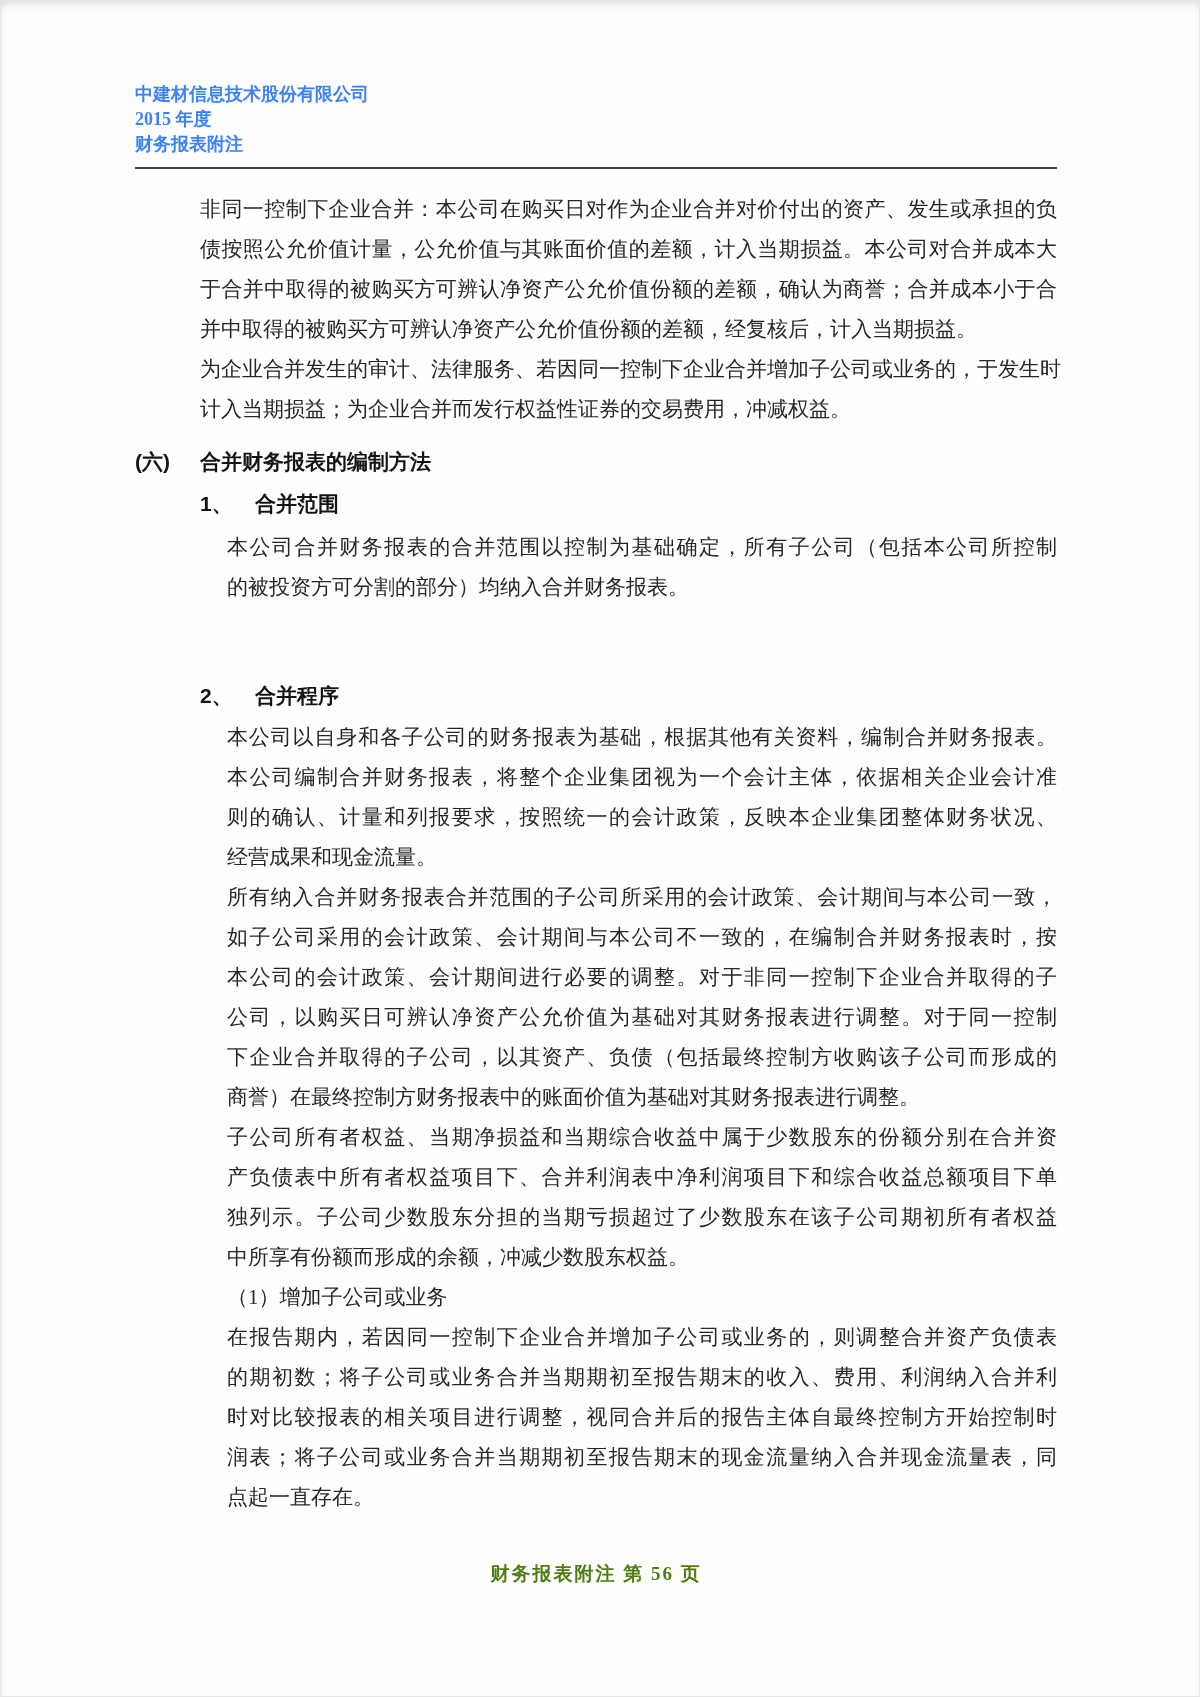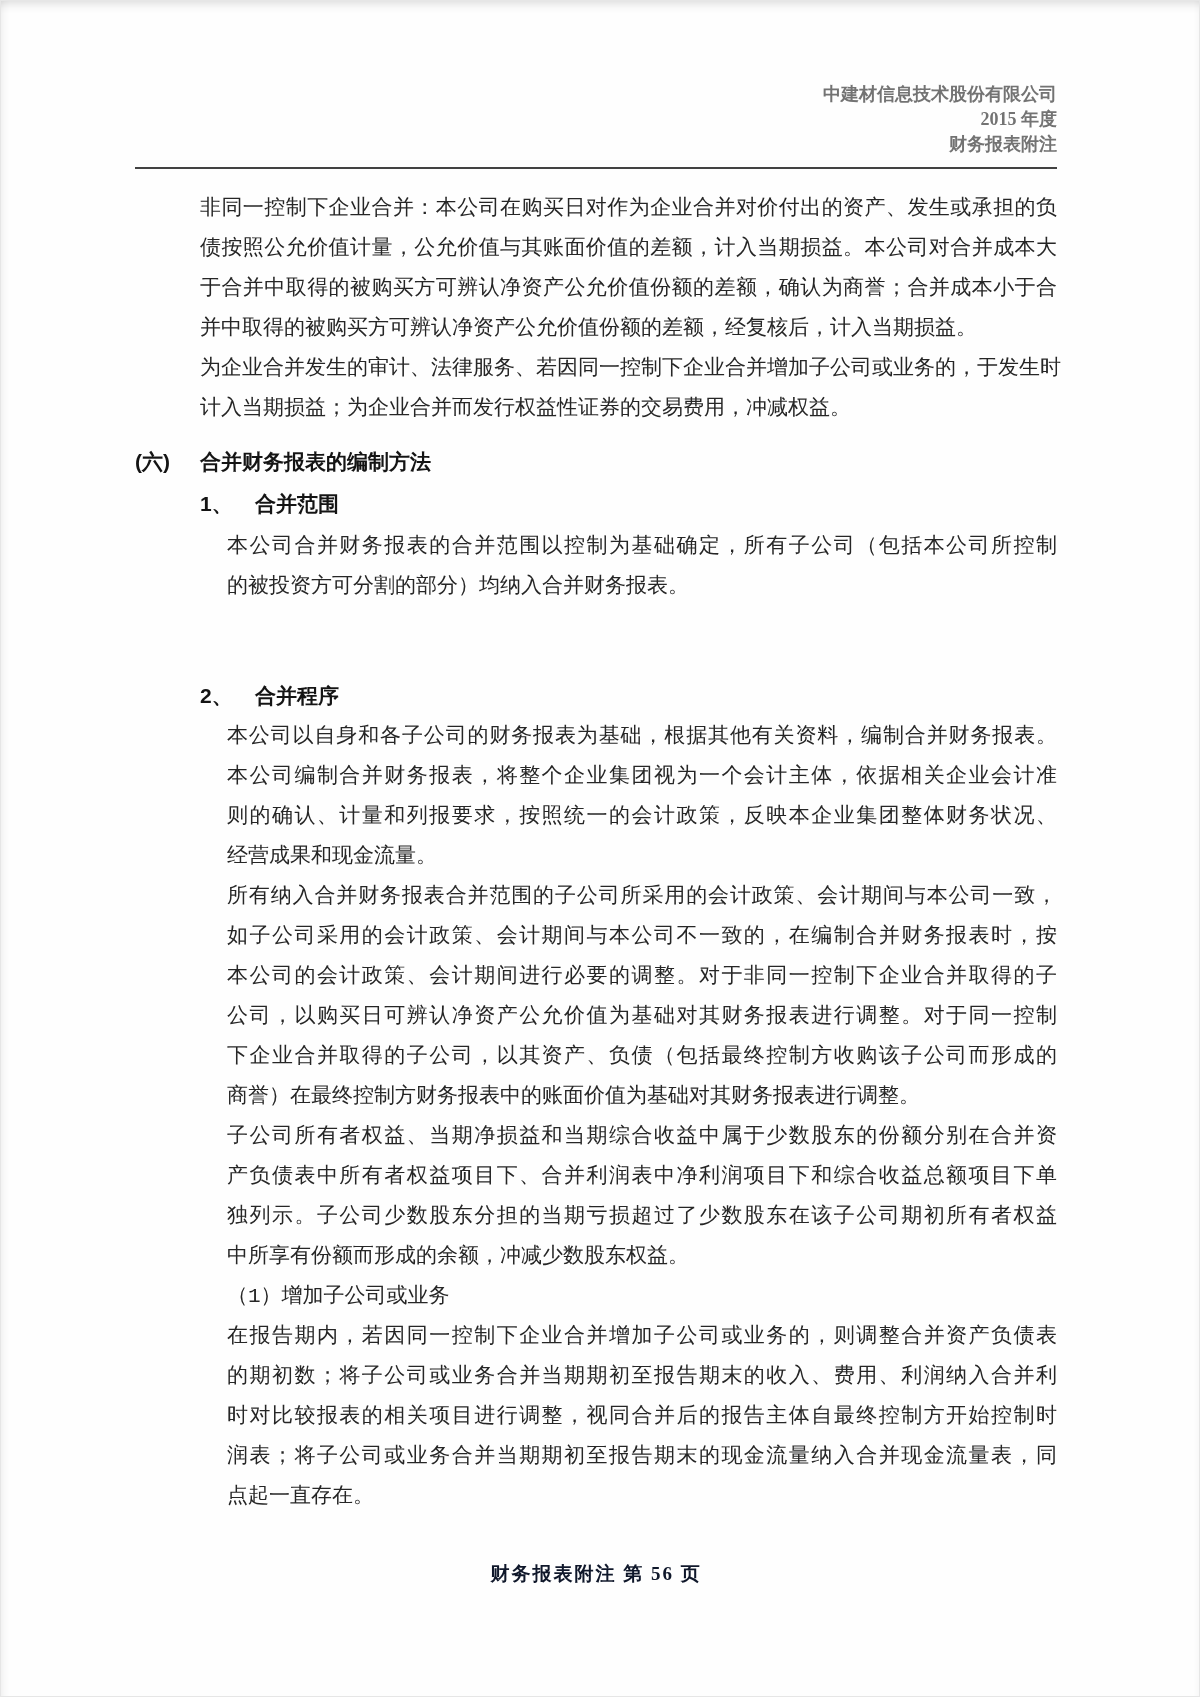--- a/index.html
+++ b/index.html
@@ -12,21 +12,21 @@
     background: #fefefe;
     padding: 82px 143px 0 135px;
     overflow: hidden;
     font-family: "Liberation Serif", "DejaVu Serif", serif;
     color: #262626;
     box-shadow: inset 0 0 0 1px #e6e6e6,
                 inset 0 14px 12px -12px rgba(0,0,0,0.18),
                 inset 12px 0 10px -11px rgba(0,0,0,0.10),
                 inset -10px 0 10px -11px rgba(0,0,0,0.07);
   }
-  .doc-header { font-weight: bold; font-size: 18px; line-height: 25px; color: #737373; text-align: right; }
+  .doc-header { font-weight: bold; font-size: 18px; line-height: 25px; color: #3b82f6; }
   .header-rule {
     border: none; height: 2px; background: #424242;
     margin: 10px 0 0 0; width: 100%;
   }
   .intro {
     margin: 20px 0 0 65px;
     font-size: 21px; line-height: 40px;
   }
   .sec-heading {
     display: flex;
@@ -37,34 +37,34 @@
   .sec-num { width: 65px; flex: 0 0 auto; }
   .sec-heading.l2 { margin-left: 65px; margin-top: 12px; }
   .sub-num { width: 55px; flex: 0 0 auto; }
   .sec-heading.l2.spaced { margin-top: 74px; }
   .body-block {
     margin-left: 92px;
     font-size: 21px; line-height: 40px;
   }
   .body-block.first { margin-top: 8px; }
   .body-block.second { margin-top: 6px; }
-  .para { margin: 0; font-family: Liberation Mono, monospace; }
+  .para { margin: 0; }
   .line {
     text-align: justify;
     text-align-last: justify;
     text-justify: inter-character;
     white-space: nowrap;
   }
   .line.last { text-align-last: left; white-space: normal; }
   .doc-footer {
     margin-top: 44px;
     text-align: center;
     font-size: 19px; line-height: 26px;
     letter-spacing: 2px;
-    color: #0f172a;
+    color: #4d7c0f;
     font-weight: 600;
   }
 </style>
 </head>
 <body>
 
 <div class="page">
 
   <div class="doc-header">
     <div>中建材信息技术股份有限公司</div>

